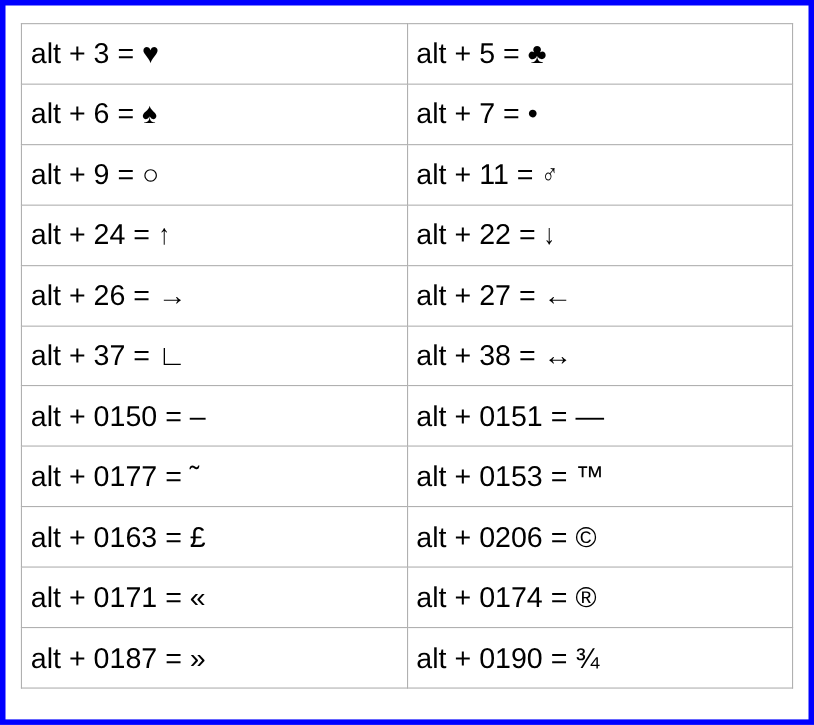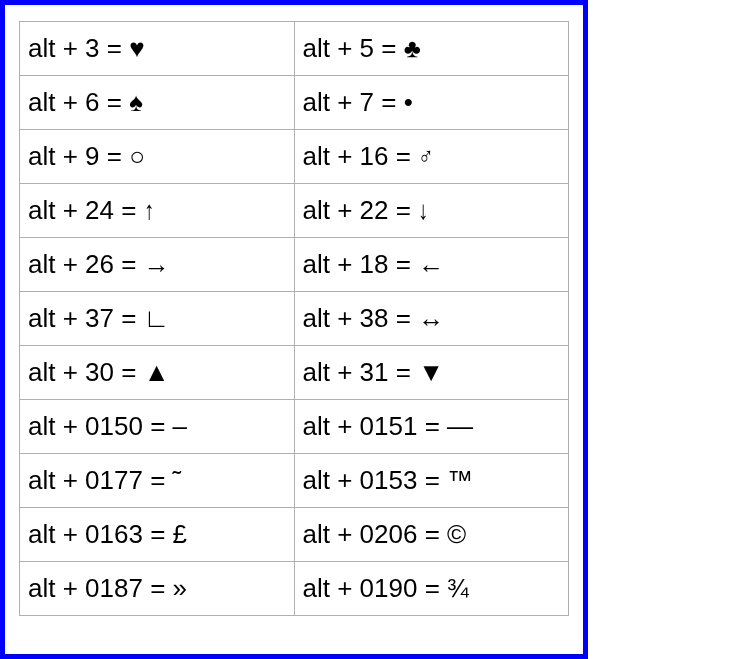--- a/index.html
+++ b/index.html
@@ -2,26 +2,26 @@
 <html><head>
 <meta charset="utf-8">
 <style>
   body {
     margin: 0;
     padding: 0;
     background: #ffffff;
     font-family: Verdana, Geneva, sans-serif;
   }
   .outer {
-    width: 588px;
+    width: 740px;
     height: 659px;
     box-sizing: border-box;
     border: 5px solid #0000ff;
     background: #ffffff;
-    padding: 16px 14px 38px 14px;
+    padding: 16px 14px 28px 14px;
     display: flex;
     flex-direction: column;
   }
   table {
     width: 100%;
     height: 100%;
     border-collapse: collapse;
     table-layout: fixed;
   }
   td {
@@ -53,49 +53,49 @@
         <tr>
           <td><span class="prefix">alt + </span><span class="prefix">3</span><span class="prefix"> = </span><span class="sym">♥</span></td>
           <td><span class="prefix">alt + </span><span class="prefix">5</span><span class="prefix"> = </span><span class="sym">♣</span></td>
         </tr>
         <tr>
           <td><span class="prefix">alt + </span><span class="prefix">6</span><span class="prefix"> = </span><span class="sym">♠</span></td>
           <td><span class="prefix">alt + </span><span class="prefix">7</span><span class="prefix"> = </span><span class="sym">•</span></td>
         </tr>
         <tr>
           <td><span class="prefix">alt + </span><span class="prefix">9</span><span class="prefix"> = </span><span class="sym">○</span></td>
-          <td><span class="prefix">alt + </span><span class="prefix">16</span><span class="prefix"> = </span><span class="sym thin">♂</span></td>
+          <td><span class="prefix">alt + </span><span class="prefix">11</span><span class="prefix"> = </span><span class="sym thin">♂</span></td>
         </tr>
         <tr>
           <td><span class="prefix">alt + </span><span class="prefix">24</span><span class="prefix"> = </span><span class="sym thin">↑</span></td>
           <td><span class="prefix">alt + </span><span class="prefix">22</span><span class="prefix"> = </span><span class="sym thin">↓</span></td>
         </tr>
         <tr>
           <td><span class="prefix">alt + </span><span class="prefix">26</span><span class="prefix"> = </span><span class="sym">→</span></td>
-          <td><span class="prefix">alt + </span><span class="prefix">18</span><span class="prefix"> = </span><span class="sym">←</span></td>
+          <td><span class="prefix">alt + </span><span class="prefix">27</span><span class="prefix"> = </span><span class="sym">←</span></td>
         </tr>
         <tr>
           <td><span class="prefix">alt + </span><span class="prefix">37</span><span class="prefix"> = </span><span class="sym">∟</span></td>
           <td><span class="prefix">alt + </span><span class="prefix">38</span><span class="prefix"> = </span><span class="sym">↔</span></td>
-        </tr>
-        <tr>
-          <td><span class="prefix">alt + </span><span class="prefix">30</span><span class="prefix"> = </span><span class="sym">▲</span></td>
-          <td><span class="prefix">alt + </span><span class="prefix">31</span><span class="prefix"> = </span><span class="sym">▼</span></td>
         </tr>
         <tr>
           <td><span class="prefix">alt + </span><span class="prefix">0150</span><span class="prefix"> = </span><span class="sym">–</span></td>
           <td><span class="prefix">alt + </span><span class="prefix">0151</span><span class="prefix"> = </span><span class="sym">—</span></td>
         </tr>
         <tr>
           <td><span class="prefix">alt + </span><span class="prefix">0177</span><span class="prefix"> = </span><span class="sym">˜</span></td>
           <td><span class="prefix">alt + </span><span class="prefix">0153</span><span class="prefix"> = </span><span class="sym">™</span></td>
         </tr>
         <tr>
           <td><span class="prefix">alt + </span><span class="prefix">0163</span><span class="prefix"> = </span><span class="sym">£</span></td>
           <td><span class="prefix">alt + </span><span class="prefix">0206</span><span class="prefix"> = </span><span class="sym">©</span></td>
         </tr>
         <tr>
+          <td><span class="prefix">alt + </span><span class="prefix">0171</span><span class="prefix"> = </span><span class="sym">«</span></td>
+          <td><span class="prefix">alt + </span><span class="prefix">0174</span><span class="prefix"> = </span><span class="sym">®</span></td>
+        </tr>
+        <tr>
           <td><span class="prefix">alt + </span><span class="prefix">0187</span><span class="prefix"> = </span><span class="sym">»</span></td>
           <td><span class="prefix">alt + </span><span class="prefix">0190</span><span class="prefix"> = </span><span class="sym">¾</span></td>
         </tr>
       </tbody>
   </table>
 </div>
 
 </body></html>

